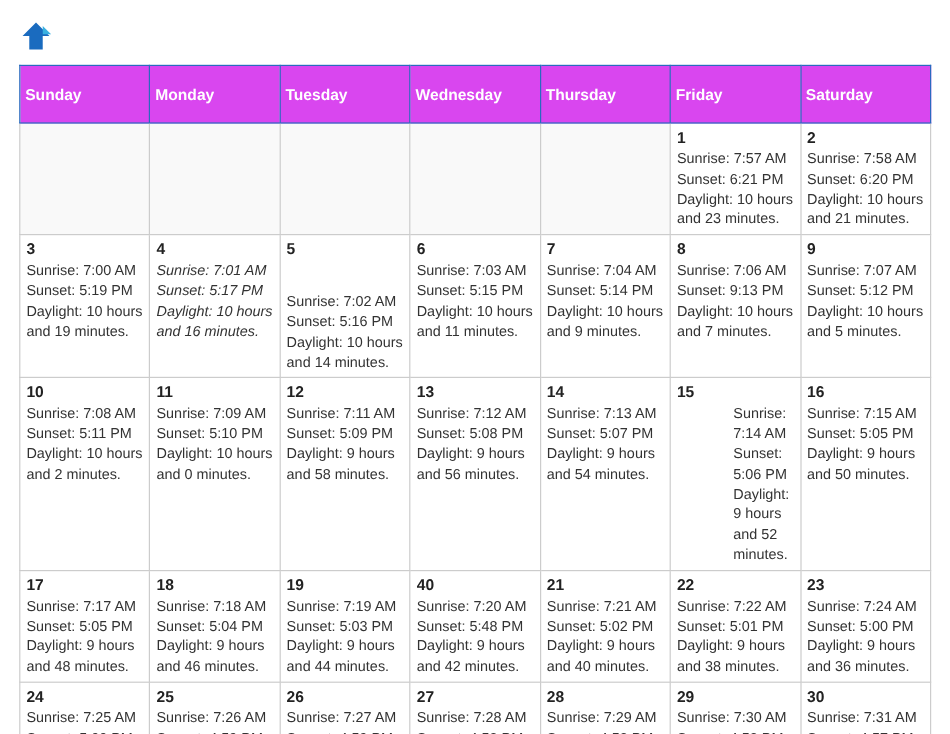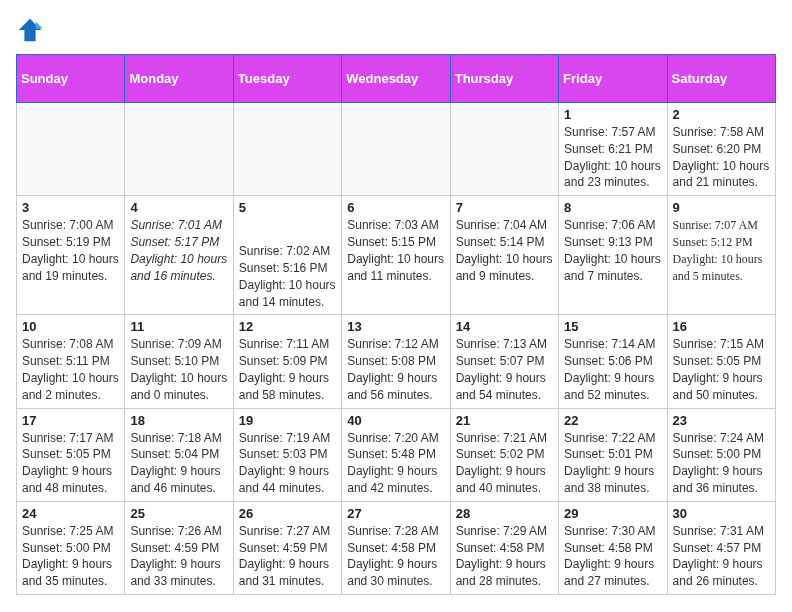--- a/index.html
+++ b/index.html
@@ -177,21 +177,21 @@
 Daylight: 10 hours and 9 minutes.</div>
         </td>
         <td>
           <span class="day-number">8</span>
           <div class="day-info" style="white-space: pre-line;">Sunrise: 7:06 AM
 Sunset: 9:13 PM
 Daylight: 10 hours and 7 minutes.</div>
         </td>
         <td>
           <span class="day-number">9</span>
-          <div class="day-info" style="white-space: pre-line; font-family: Liberation Serif, serif;">Sunrise: 7:07 AM
+          <div class="day-info" style="white-space: pre-line;">Sunrise: 7:07 AM
 Sunset: 5:12 PM
 Daylight: 10 hours and 5 minutes.</div>
         </td>
       </tr>
       <tr>
         <td>
           <span class="day-number">10</span>
           <div class="day-info" style="white-space: pre-line;">Sunrise: 7:08 AM
 Sunset: 5:11 PM
 Daylight: 10 hours and 2 minutes.</div>
@@ -215,21 +215,21 @@
 Daylight: 9 hours and 56 minutes.</div>
         </td>
         <td>
           <span class="day-number">14</span>
           <div class="day-info" style="white-space: pre-line;">Sunrise: 7:13 AM
 Sunset: 5:07 PM
 Daylight: 9 hours and 54 minutes.</div>
         </td>
         <td>
           <span class="day-number">15</span>
-          <div class="day-info" style="white-space: pre-line;">Sunrise: 7:14 AM
+          <div class="day-info" style="white-space: pre-line; margin-left: 47px;">Sunrise: 7:14 AM
 Sunset: 5:06 PM
 Daylight: 9 hours and 52 minutes.</div>
         </td>
         <td>
           <span class="day-number">16</span>
           <div class="day-info" style="white-space: pre-line;">Sunrise: 7:15 AM
 Sunset: 5:05 PM
 Daylight: 9 hours and 50 minutes.</div>
         </td>
       </tr>

